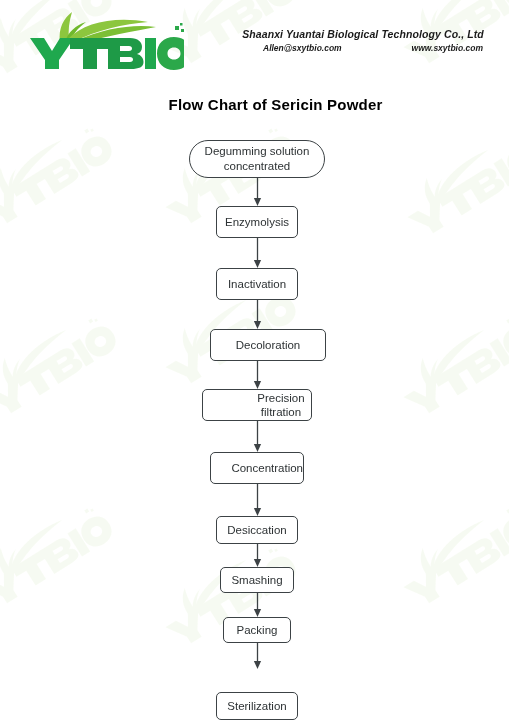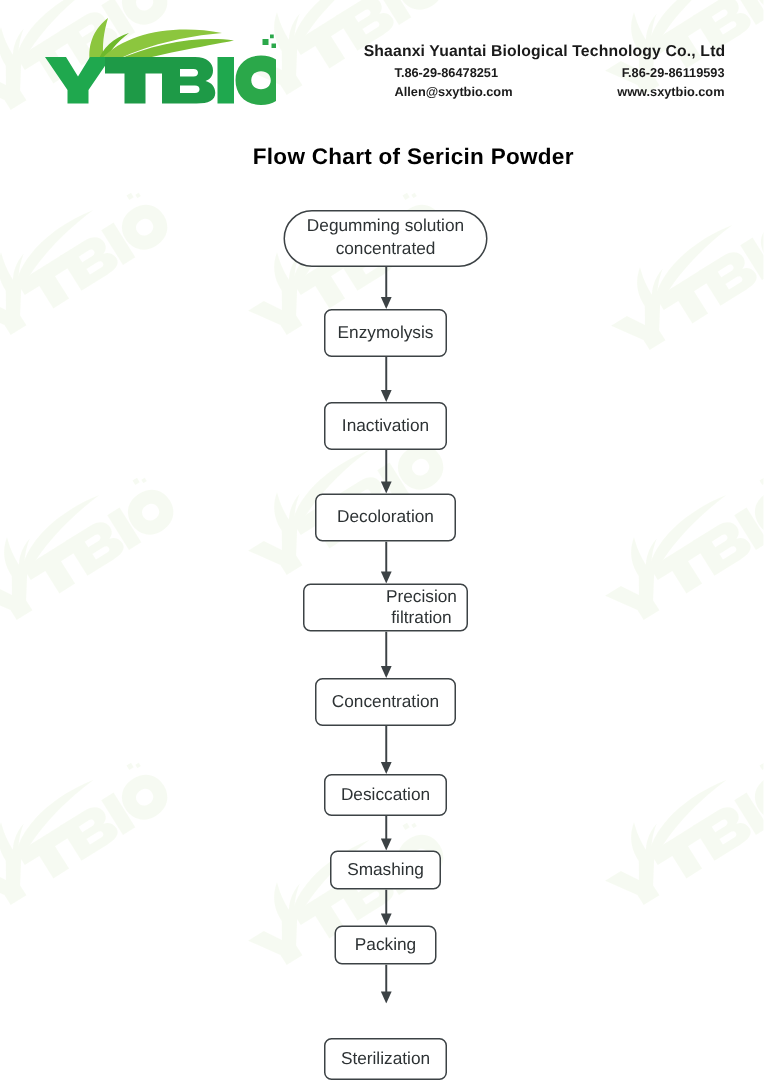--- a/index.html
+++ b/index.html
@@ -37,20 +37,21 @@
     width: 509px;
     height: 726px;
   }
 
   
   #header {
     position: absolute;
     left: 0; top: 0;
     width: 509px;
     height: 86px;
+    font-style: italic;
   }
   #brand-logo {
     position: absolute;
     left: 24px;
     top: 8px;
     width: 160px;
     height: 62px;
   }
   #brand-logo svg { display: block; }
 
@@ -352,24 +353,20 @@
 
         <rect x="151" y="18" width="4" height="4" fill="#2BA84A"></rect>
         <rect x="157" y="21" width="3" height="3" fill="#2BA84A"></rect>
         <rect x="156" y="15" width="2.5" height="2.5" fill="#2BA84A"></rect>
       </svg>
     </div>
 
     <div id="company-info">
       <div id="company-name">Shaanxi Yuantai Biological Technology Co., Ltd</div>
       <div class="contact-row">
-        <span class="contact-cell">T.86-29-86478251</span>
-        <span class="contact-cell">F.86-29-86119593</span>
-      </div>
-      <div class="contact-row">
         <span class="contact-cell">Allen@sxytbio.com</span>
         <span class="contact-cell">www.sxytbio.com</span>
       </div>
     </div>
 
   </div>
 
   <div id="chart-title">Flow Chart of Sericin Powder</div>
 
   <div id="flowchart">
@@ -394,39 +391,39 @@
       </div>
       <div class="node" style="width: 82px; height: 32px; left: 216px; top: 128px; border-color: rgb(60, 66, 69); background: rgb(255, 255, 255);">
         <span style="white-space: pre-line; text-align: center;">Inactivation</span>
       </div>
       <div class="connector" style="left: 251.5px; top: 160px; height: 29px;">
         <svg width="11" height="29" viewBox="0 0 11 29">
           <line x1="5.5" y1="0" x2="5.5" y2="22" stroke="#3c4245" stroke-width="1.3"></line>
           <polygon points="5.5,29 1.9,21 9.1,21" fill="#3c4245"></polygon>
         </svg>
       </div>
-      <div class="node" style="width: 94px; height: 32px; left: 210px; top: 189px; border-color: rgb(60, 66, 69); background: rgb(255, 255, 255);">
+      <div class="node" style="width: 116px; height: 32px; left: 210px; top: 189px; border-color: rgb(60, 66, 69); background: rgb(255, 255, 255);">
         <span style="white-space: pre-line;">Decoloration</span>
       </div>
       <div class="connector" style="left: 251.5px; top: 221px; height: 28px;">
         <svg width="11" height="28" viewBox="0 0 11 28">
           <line x1="5.5" y1="0" x2="5.5" y2="21" stroke="#3c4245" stroke-width="1.3"></line>
           <polygon points="5.5,28 1.9,20 9.1,20" fill="#3c4245"></polygon>
         </svg>
       </div>
       <div class="node" style="width: 110px; height: 32px; left: 202px; top: 249px; border-color: rgb(60, 66, 69); background: rgb(255, 255, 255);">
         <span style="white-space: pre-line; padding-left: 48px;">Precision filtration</span>
       </div>
       <div class="connector" style="left: 251.5px; top: 281px; height: 31px;">
         <svg width="11" height="31" viewBox="0 0 11 31">
           <line x1="5.5" y1="0" x2="5.5" y2="24" stroke="#3c4245" stroke-width="1.3"></line>
           <polygon points="5.5,31 1.9,23 9.1,23" fill="#3c4245"></polygon>
         </svg>
       </div>
-      <div class="node" style="width: 94px; height: 32px; left: 210px; top: 312px; border-color: rgb(60, 66, 69); background: rgb(255, 255, 255);">
+      <div class="node" style="width: 94px; height: 32px; left: 210px; top: 312px; border-color: rgb(60, 66, 69); background: rgb(255, 255, 255); justify-content: flex-end;">
         <span style="white-space: pre-line;">Concentration</span>
       </div>
       <div class="connector" style="left: 251.5px; top: 344px; height: 32px;">
         <svg width="11" height="32" viewBox="0 0 11 32">
           <line x1="5.5" y1="0" x2="5.5" y2="25" stroke="#3c4245" stroke-width="1.3"></line>
           <polygon points="5.5,32 1.9,24 9.1,24" fill="#3c4245"></polygon>
         </svg>
       </div>
       <div class="node" style="width: 82px; height: 28px; left: 216px; top: 376px; border-color: rgb(60, 66, 69); background: rgb(255, 255, 255);">
         <span style="white-space: pre-line;">Desiccation</span>

